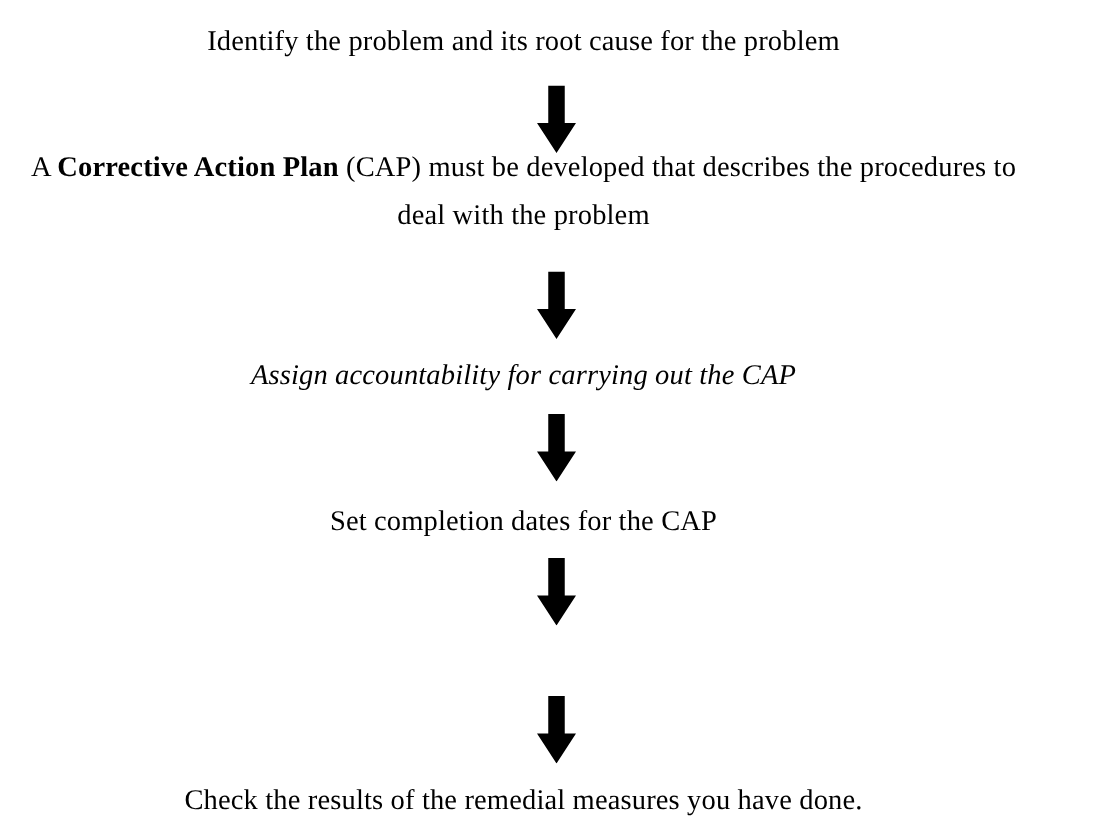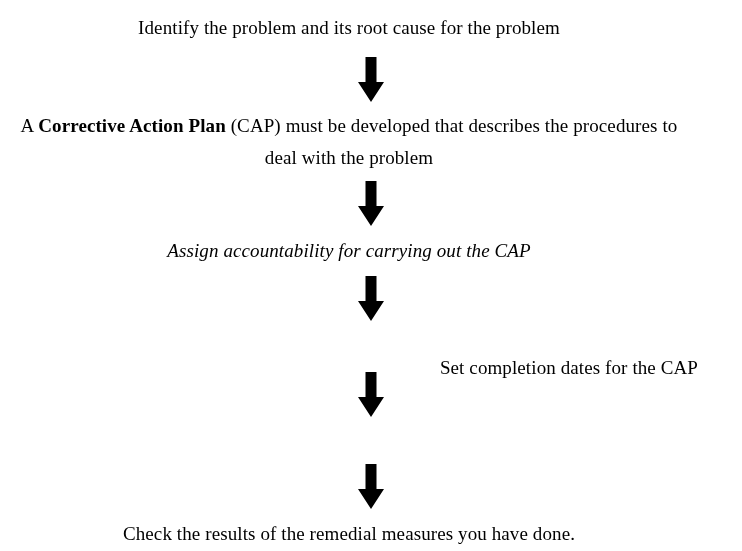--- a/index.html
+++ b/index.html
@@ -54,25 +54,25 @@
     align-items: flex-start;
   }
 
   .arrow svg {
     display: block;
   }
 
   
   .step-1  { top: 12px; }
   .arrow-1 { top: 57px; }
-  .step-2  { top: 110px; }
+  .step-2  { top: 96px; }
   .arrow-2 { top: 181px; }
   .step-3  { top: 235px; font-style: italic; }
   .arrow-3 { top: 276px; }
-  .step-4  { top: 352px; text-align: right; }
+  .step-4  { top: 332px; }
   .arrow-4 { top: 372px; }
   .step-5  { top: 428px; }
   .arrow-5 { top: 464px; }
   .step-6  { top: 518px; }
 </style>
 </head>
 <body>
 
 <div id="flowchart">
 

